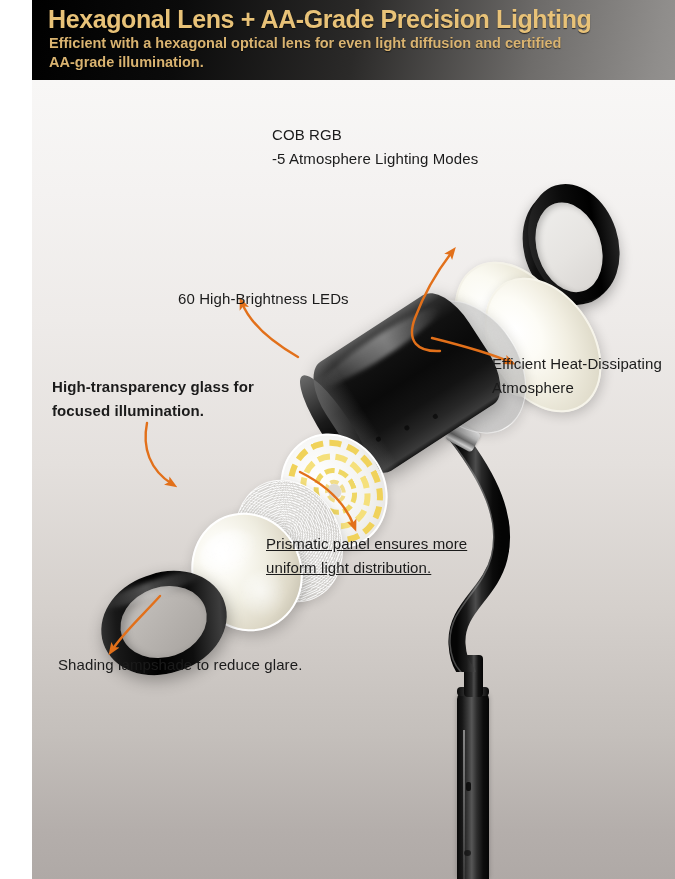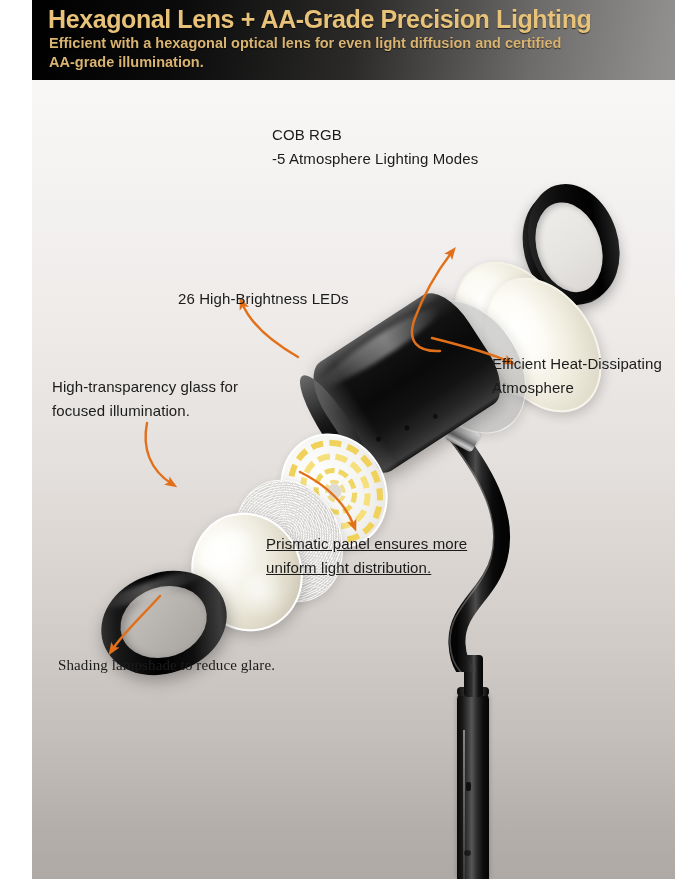--- a/index.html
+++ b/index.html
@@ -450,27 +450,27 @@
       <path d="M 115 343 C 110 368, 118 390, 140 404" fill="none" stroke="#e2701a" stroke-width="2.4" stroke-linecap="round" marker-end="url(#ah)"></path>
 
       <path d="M 268 392 C 292 404, 312 420, 322 446" fill="none" stroke="#e2701a" stroke-width="2.4" stroke-linecap="round" marker-end="url(#ah)"></path>
 
       <path d="M 128 516 C 110 536, 92 552, 80 570" fill="none" stroke="#e2701a" stroke-width="2.4" stroke-linecap="round" marker-end="url(#ah)"></path>
     </svg>
 
     <div class="callout big" style="left:240px; top:43px;">COB RGB
 -5 Atmosphere Lighting Modes</div>
 
-    <div class="callout big" style="left:146px; top:207px;">26 High-Brightness LEDs</div>
+    <div class="callout big" style="left:146px; top:207px;">60 High-Brightness LEDs</div>
 
     <div class="callout big" style="left:460px; top:272px;">Efficient Heat-Dissipating
 Atmosphere</div>
 
-    <div class="callout big" style="left:20px; top:295px;">High-transparency glass for
+    <div class="callout big" style="left:20px; top:295px;font-weight:bold;">High-transparency glass for
 focused illumination.</div>
 
     <div class="callout big" style="left:234px; top:452px;text-decoration:underline;">Prismatic panel ensures more
 uniform light distribution.</div>
 
-    <div class="callout big" style="left:26px; top:573px;font-family:Liberation Serif, serif;">Shading lampshade to reduce glare.</div>
+    <div class="callout big" style="left:26px; top:573px;">Shading lampshade to reduce glare.</div>
 
   </div>
 </div>
 
 </body></html>

